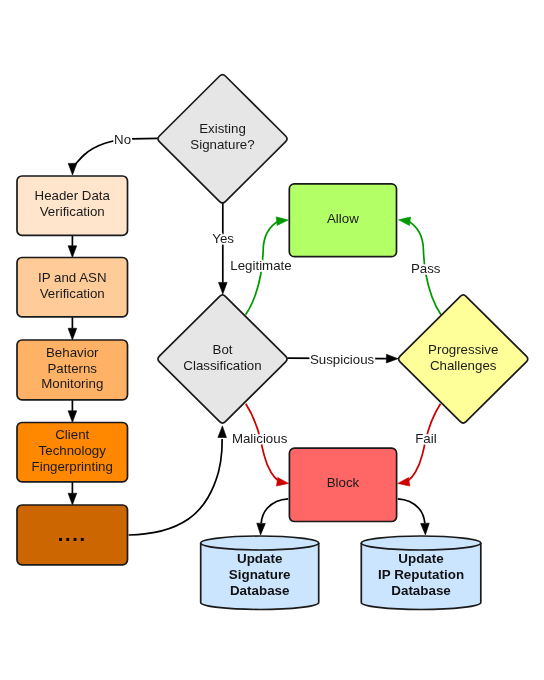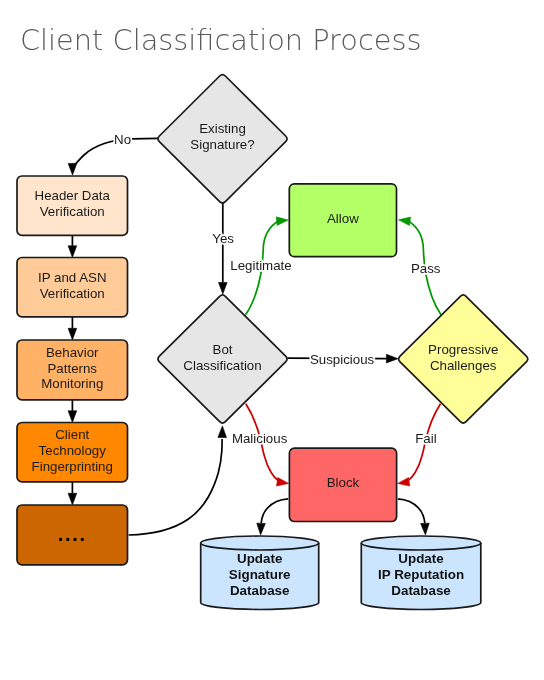--- a/index.html
+++ b/index.html
@@ -10,21 +10,20 @@
   svg{position:absolute;left:0;top:0;}
   .nodelabel{font-family:"Liberation Sans",sans-serif;font-size:13.3px;fill:#1a1a1a;text-anchor:middle;}
   .edgelabel{font-family:"Liberation Sans",sans-serif;font-size:13.3px;fill:#1a1a1a;text-anchor:middle;paint-order:stroke fill;stroke:#ffffff;stroke-width:3.4px;stroke-linejoin:round;}
   .dblabel{font-family:"Liberation Sans",sans-serif;font-size:13.4px;font-weight:bold;fill:#111;text-anchor:middle;}
   .dots{font-family:"Liberation Sans",sans-serif;font-size:20px;font-weight:bold;letter-spacing:1.7px;fill:#000;text-anchor:middle;}
 </style>
 </head>
 <body>
 
 <div id="stage">
-  <div class="title">Client Classification Process</div>
   <svg id="graph" width="544" height="680" viewBox="0 0 544 680">
       <g>
         <g>
           <path d="M72.4,235.5 L72.4,245.8" fill="none" stroke="#000000" stroke-width="1.7" stroke-linecap="butt"></path>
           <path d="M72.4,257.4 L68.10000000000001,245.79999999999998 L76.7,245.79999999999998 Z" fill="#000000" stroke="#000000" stroke-width="0.6" stroke-linejoin="round"></path>
         </g>
         <g>
           <path d="M72.4,317.0 L72.4,328.3" fill="none" stroke="#000000" stroke-width="1.7" stroke-linecap="butt"></path>
           <path d="M72.4,339.9 L68.10000000000001,328.29999999999995 L76.7,328.29999999999995 Z" fill="#000000" stroke="#000000" stroke-width="0.6" stroke-linejoin="round"></path>
         </g>

